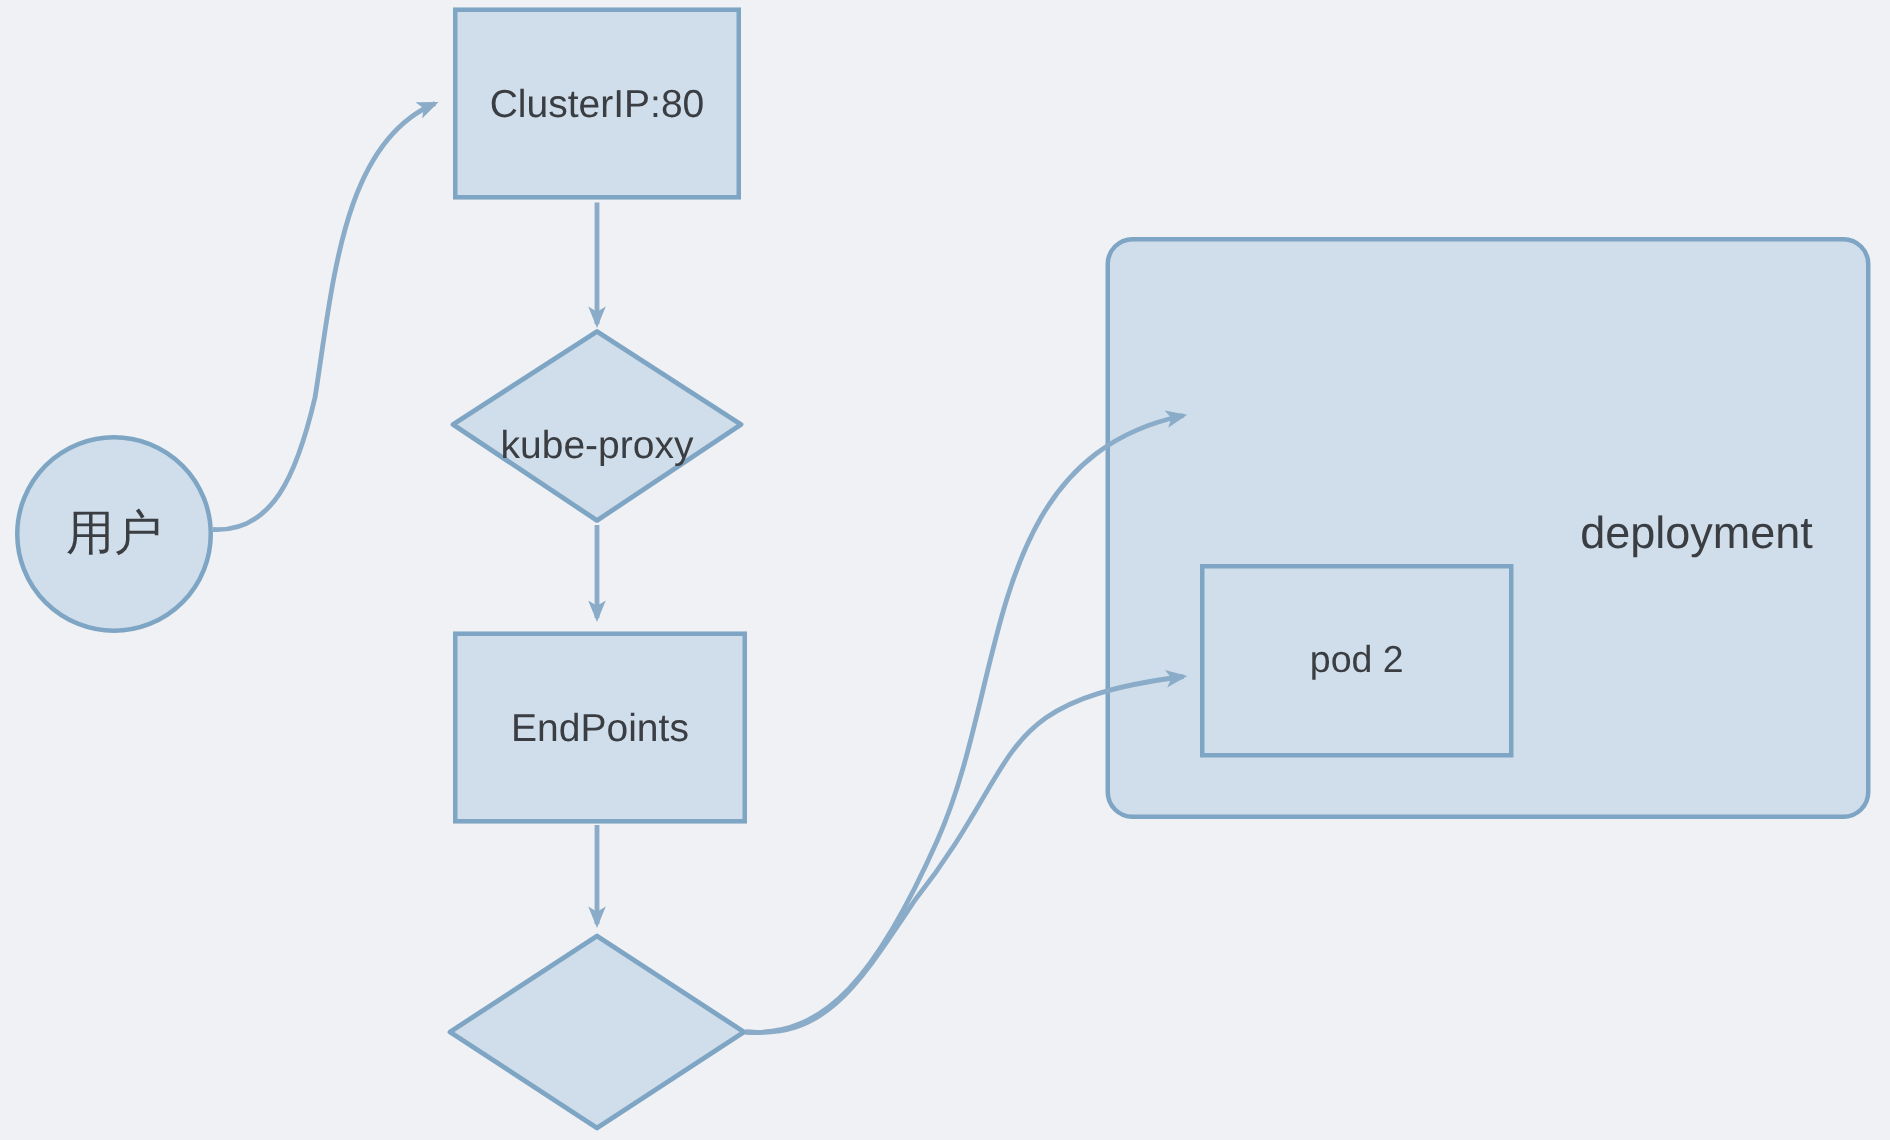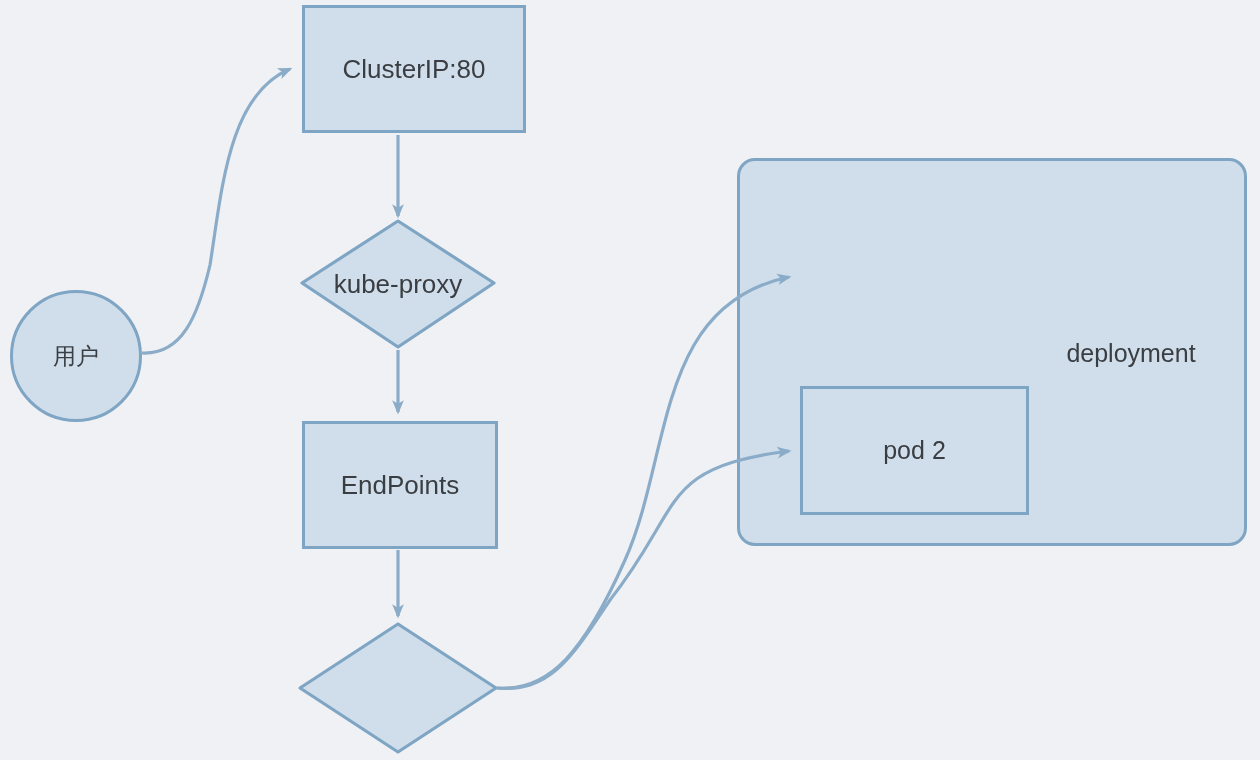--- a/index.html
+++ b/index.html
@@ -39,21 +39,21 @@
   .pod{background:var(--node-fill);}
   .diamond-label{
     position:absolute;
     display:flex;align-items:center;justify-content:center;
     font-size:26px;
     color:var(--text);
     pointer-events:none;
   }
   .free-label{
     position:absolute;
-    font-size:25px;
+    font-size:30px;
     color:var(--text);
     text-align:center;
   }
   svg.edge-layer{
     position:absolute;left:0;top:0;
   }
   .edge{
     fill:none;
     stroke:var(--connector);
     stroke-width:3.2;
@@ -84,39 +84,39 @@
     <polygon class="shape" points="398,624 496,688 398,752 300,688"></polygon>
 
     <path class="edge" marker-end="url(#arrowhead)" d="M 142 353 C 182 355 198 316 210 265 C 222 190 228 95 290 69"></path>
     <path class="edge" marker-end="url(#arrowhead)" d="M 398 135 L 398 216"></path>
     <path class="edge" marker-end="url(#arrowhead)" d="M 398 350 L 398 412"></path>
     <path class="edge" marker-end="url(#arrowhead)" d="M 398 550 L 398 616"></path>
     <path class="edge" marker-end="url(#arrowhead)" d="M 497 688 C 550 692 585 650 625 560 C 672 455 655 305 789 277"></path>
     <path class="edge" marker-end="url(#arrowhead)" d="M 497 688 C 550 692 570 660 610 600 C 685 505 658 468 789 451"></path>
   </svg>
 
-  <div class="node circle" style="left:10px;top:290px;width:132px;height:132px;font-size:23px;">
+  <div class="node circle" style="left:10px;top:290px;width:132px;height:132px;font-size:32px;">
     <span>用户</span>
   </div>
 
-  <div class="node" style="left:302px;top:5px;width:224px;height:128px;font-size:26px;">
+  <div class="node" style="left:302px;top:5px;width:192px;height:128px;font-size:26px;">
     <span>ClusterIP:80</span>
   </div>
 
-  <div class="diamond-label" style="left:302px;top:221px;width:192px;height:126px;">
+  <div class="diamond-label" style="left:302px;top:233px;width:192px;height:126px;">
     <span>kube-proxy</span>
   </div>
 
   <div class="node" style="left:302px;top:421px;width:196px;height:128px;font-size:26px;">
     <span>EndPoints</span>
   </div>
 
 
 
-  <div class="node pod" style="left:800px;top:386px;width:229px;height:129px;">
+  <div class="node pod" style="left:800px;top:376px;width:209px;height:129px;">
     <span>pod 2</span>
   </div>
 
   <div class="free-label" style="left:1031px;top:339px;width:200px;">
     <span>deployment</span>
   </div>
 
 </div>
 
 </body></html>

